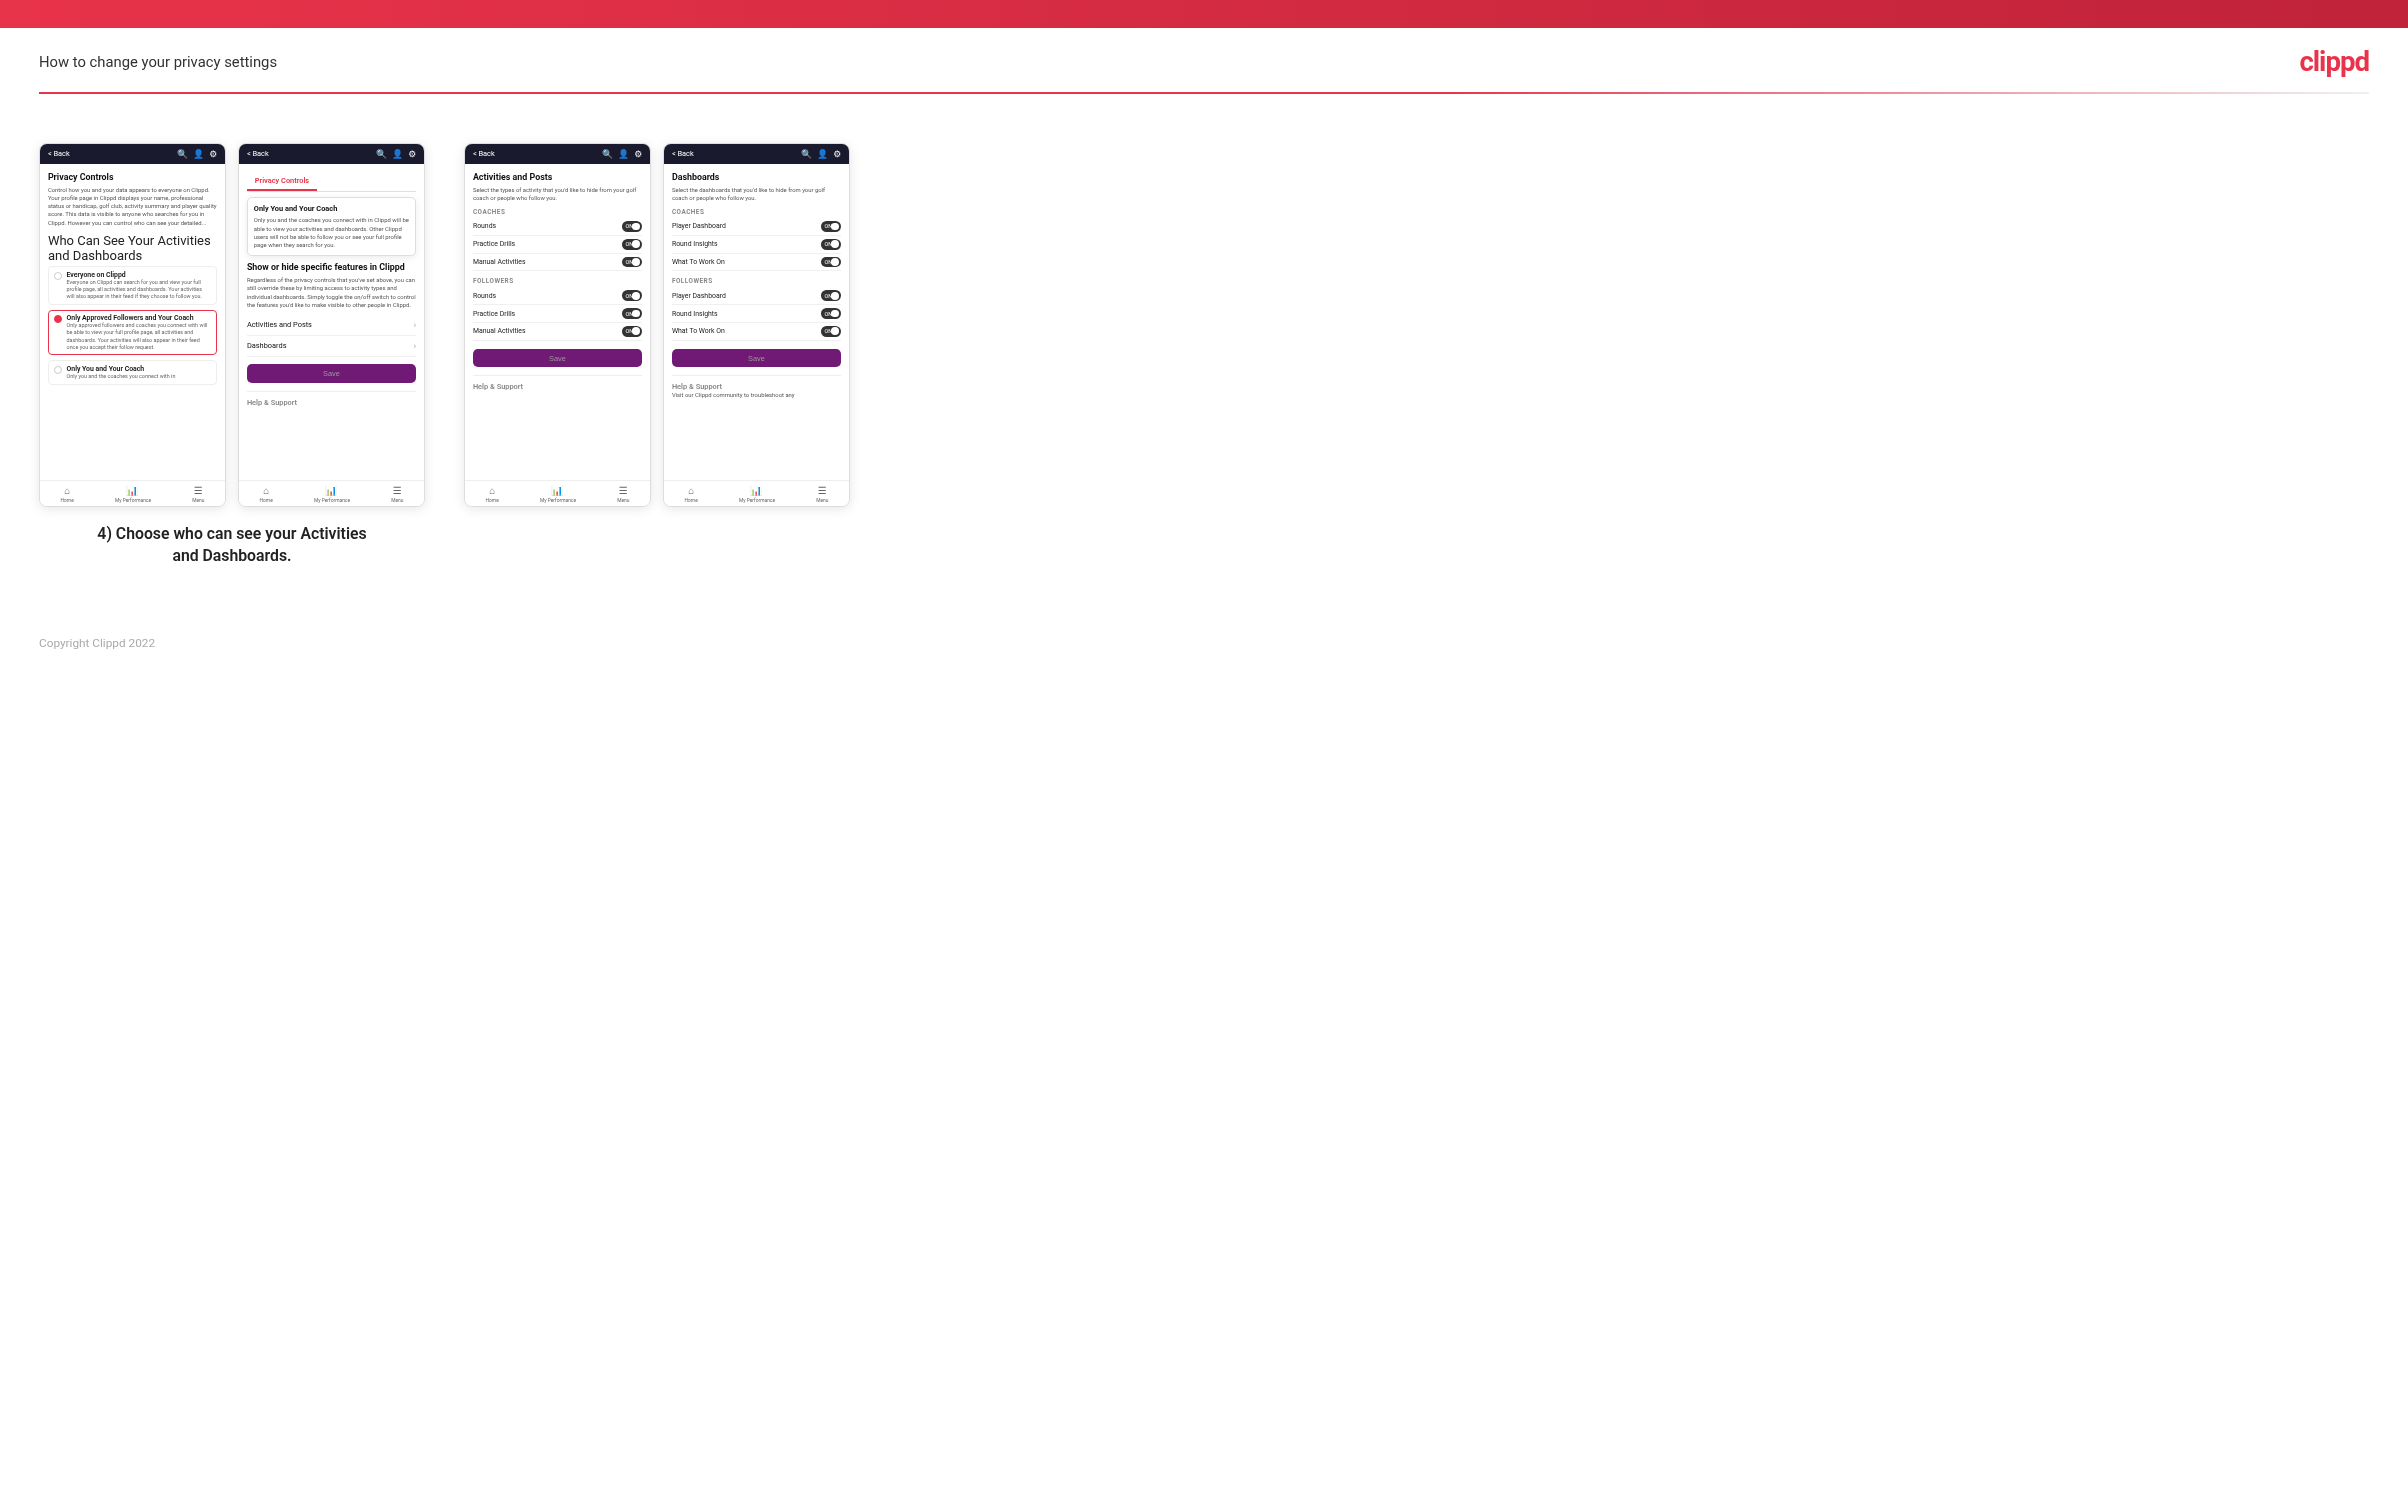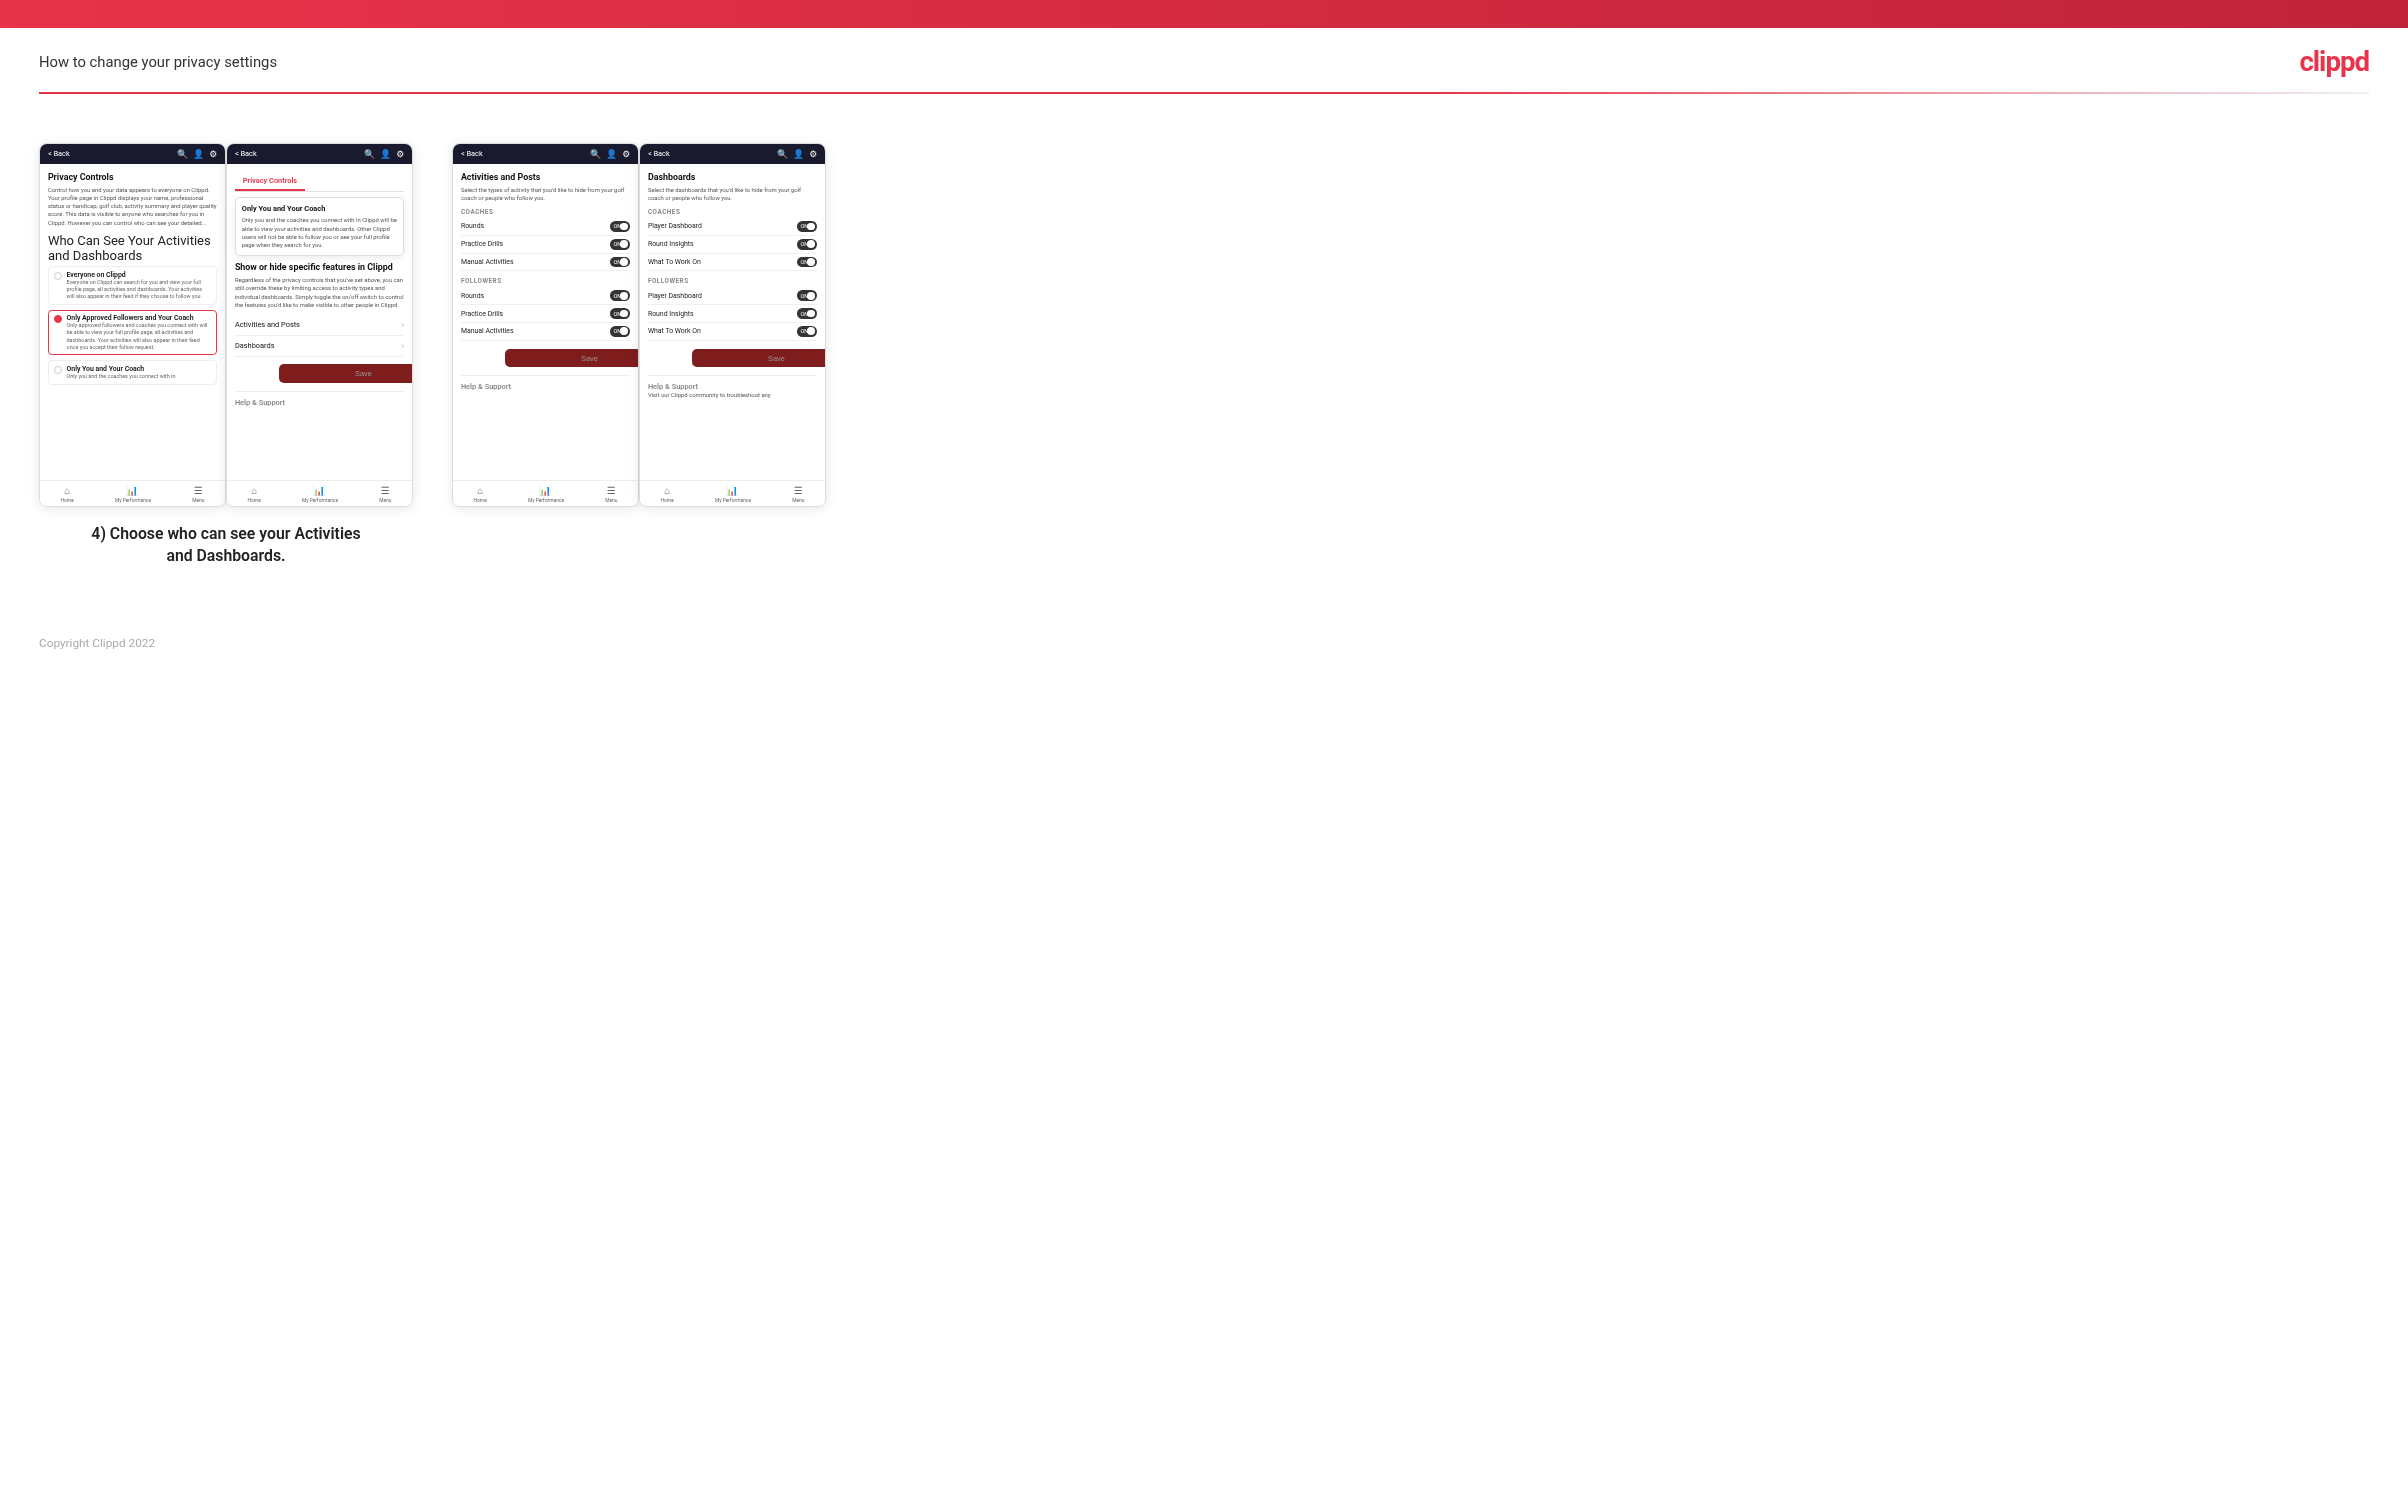--- a/index.html
+++ b/index.html
@@ -263,29 +263,28 @@
       font-size: 7.4px;
       color: #111;
     }
     .phone-link-arrow {
       font-size: 8.9px;
       color: #aaa;
     }
     .save-btn {
       display: block;
       width: 100%;
-      background: #7f1d1d;
+      background: #701a75;
       color: #999;
       border: none;
       border-radius: 4.9px;
       padding: 4.9px;
       font-size: 7.4px;
       text-align: center;
       margin-top: 7.9px;
-      margin-left: 44px;
     }
     .help-support-label {
       font-size: 7.4px;
       font-weight: 600;
       color: #888;
       margin-top: 7.9px;
       padding-top: 5.9px;
       border-top: 0.5px solid #eee;
     }
     .footer {
@@ -303,21 +302,21 @@
       flex-direction: column;
       align-items: center;
     }
     .group-right {
       display: flex;
       flex-direction: column;
       align-items: flex-start;
     }
     .phone-pair {
       display: flex;
-      gap: 0;
+      gap: 12px;
     }
   </style>
 </head>
 <body>
 
 <div class="top-bar"></div>
 
 <div class="header">
   <span class="header-title">How to change your privacy settings</span>
   <span class="logo">clippd</span>

